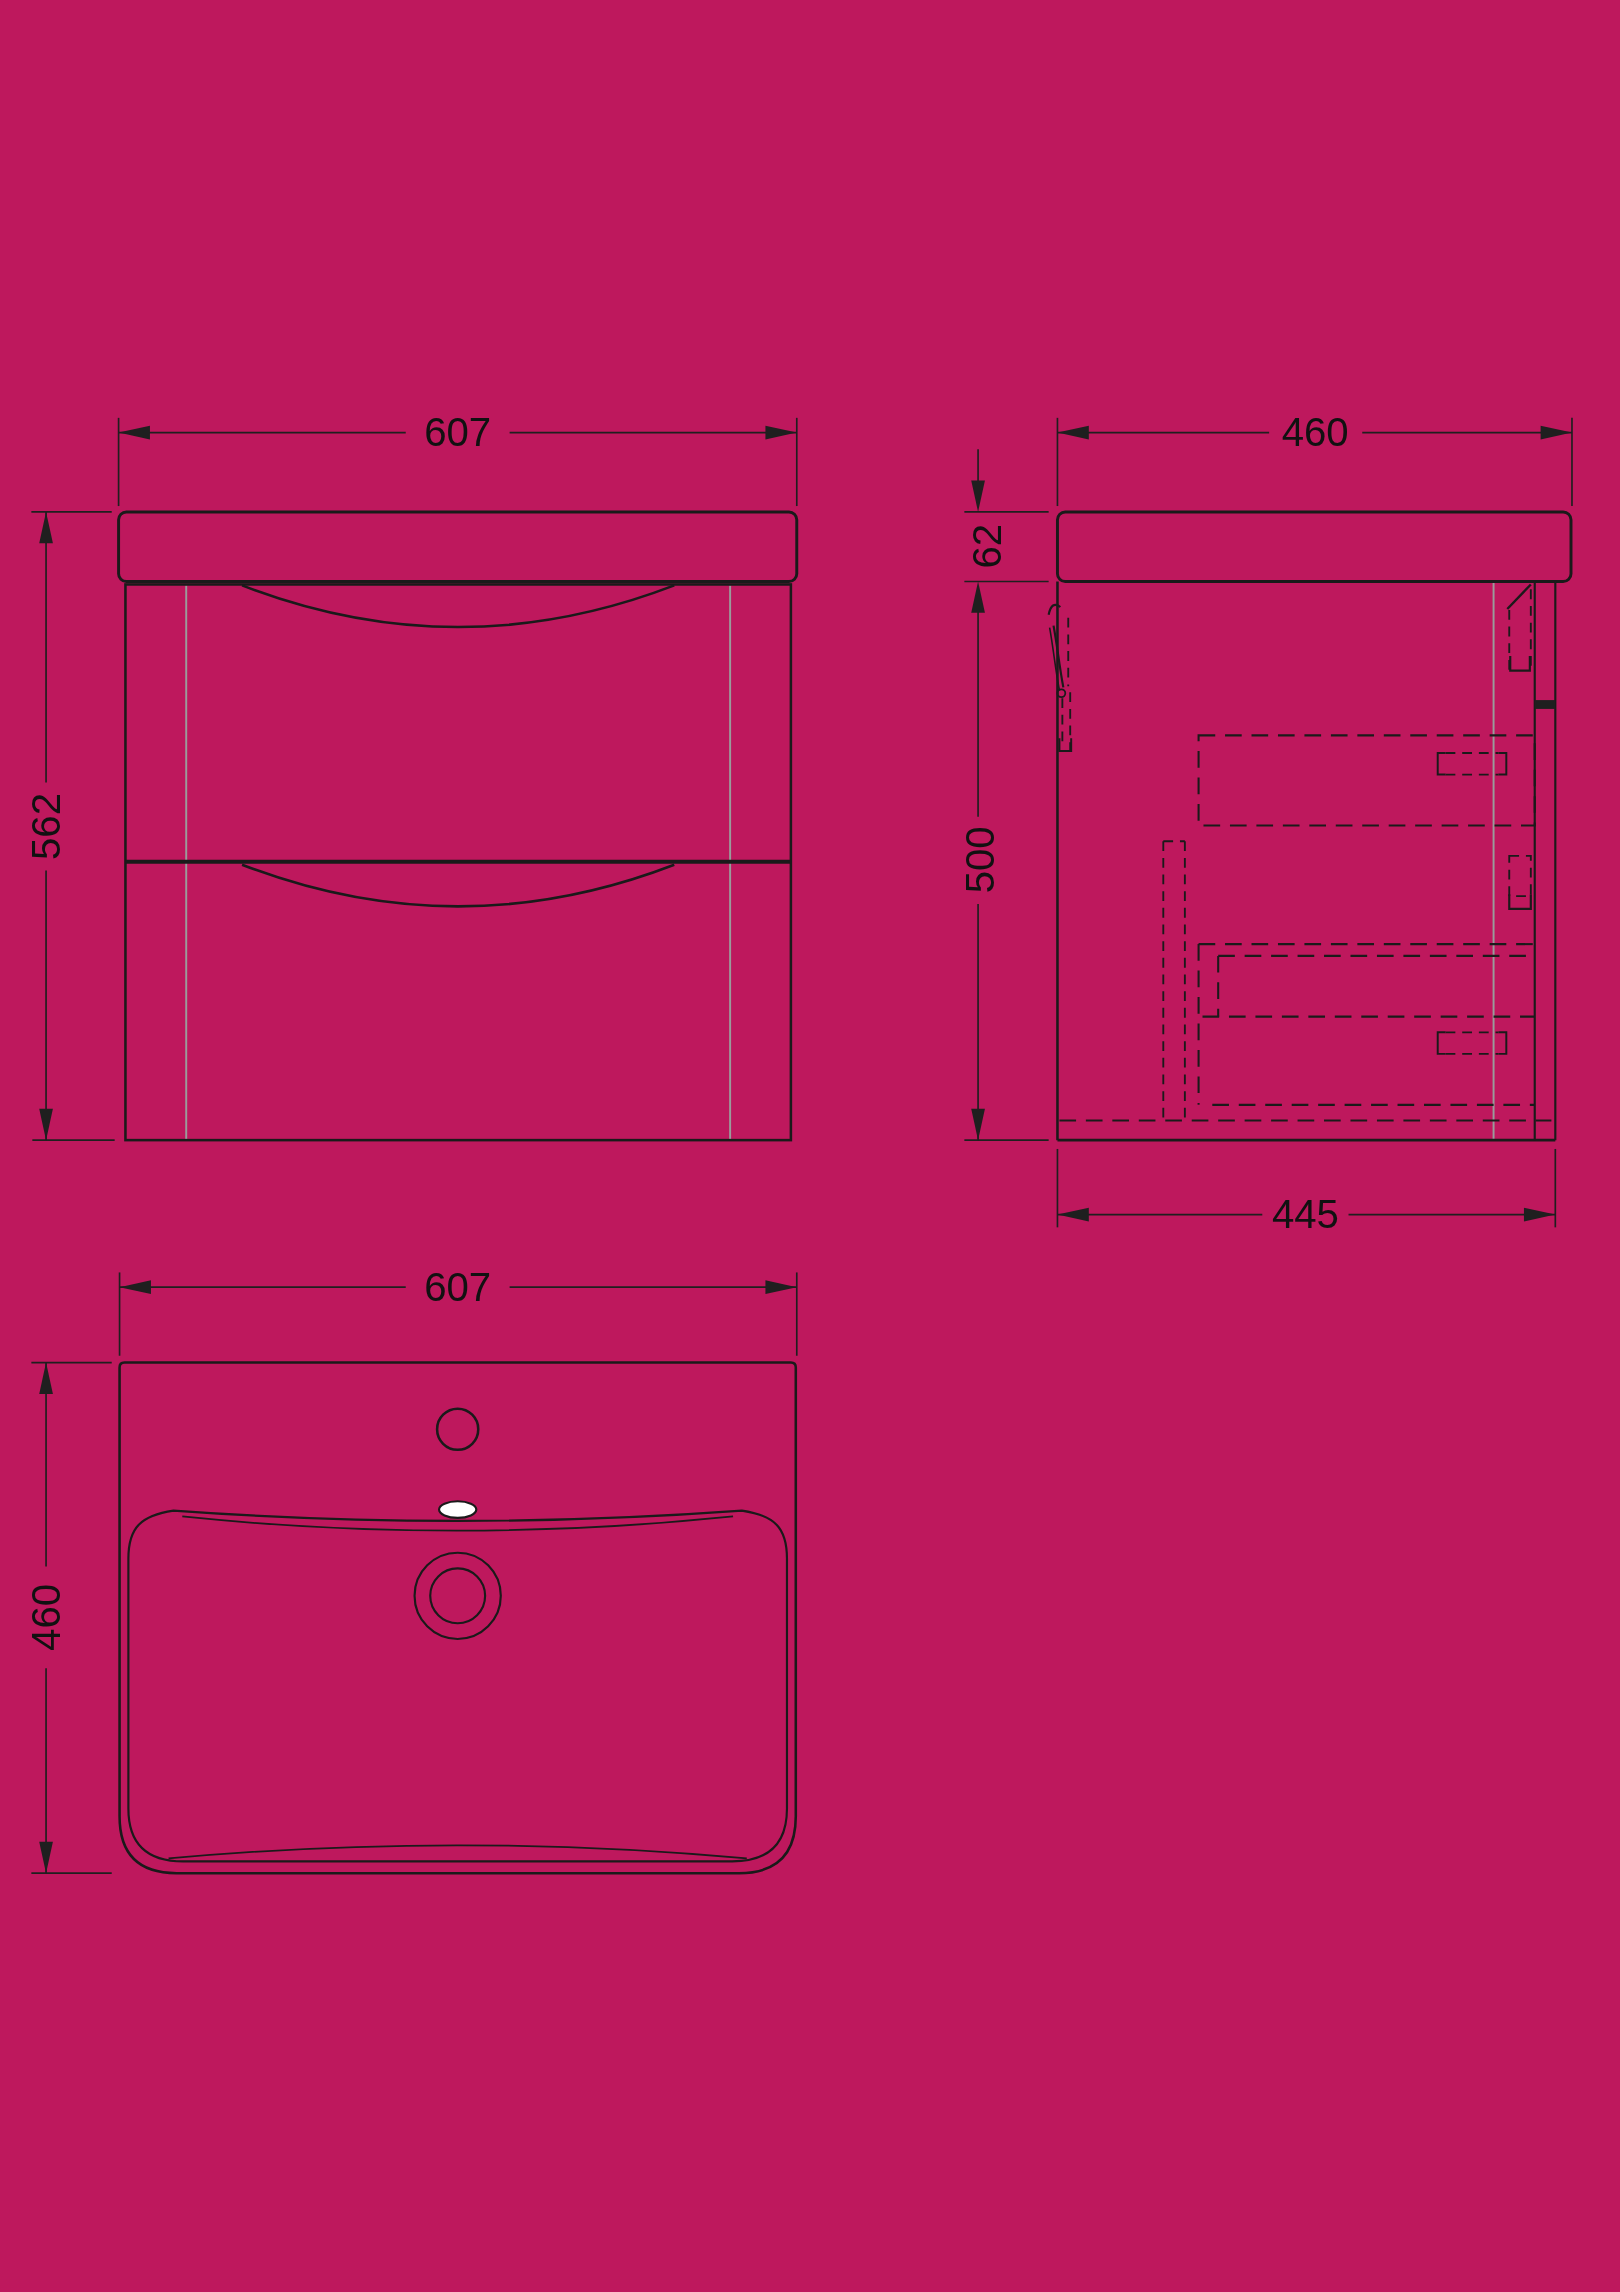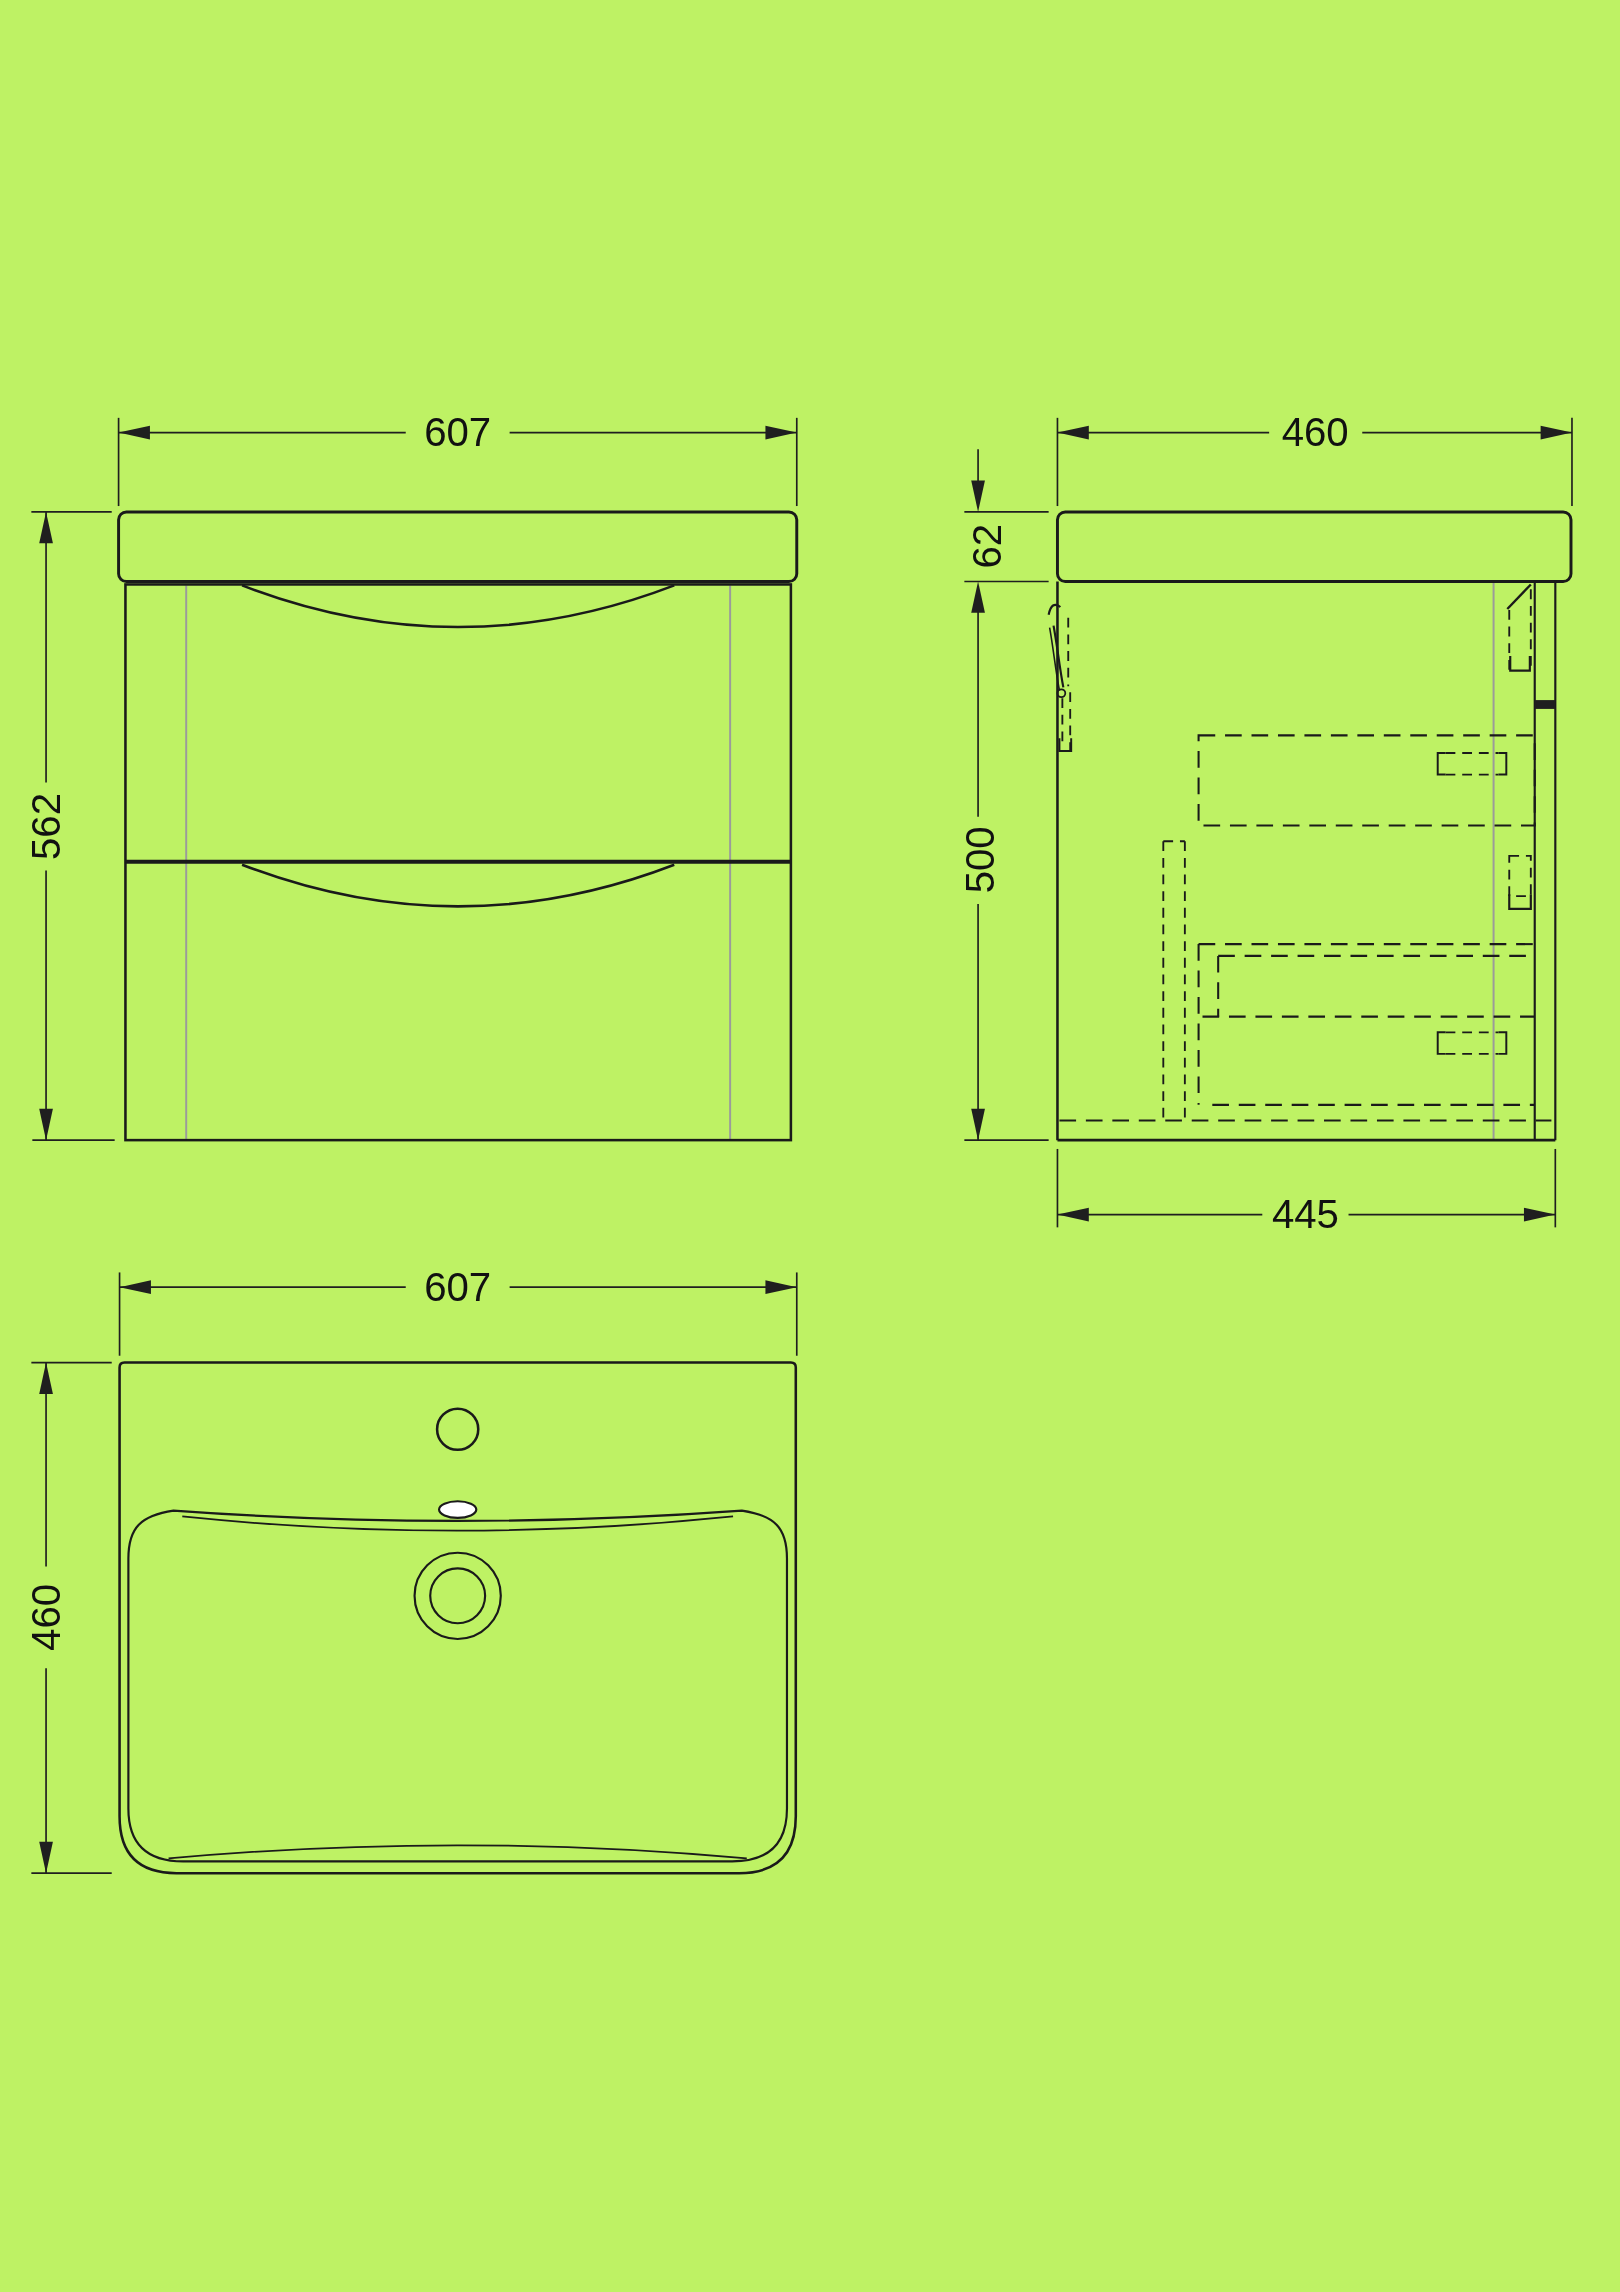--- a/index.html
+++ b/index.html
@@ -1,16 +1,16 @@
 <!DOCTYPE html>
 <html><head>
 <meta charset="utf-8">
 <style>
   html,body{margin:0;padding:0;background:#ffffff;}
-  .canvas{position:relative;width:1620px;height:2293px;background:#bef264;overflow:hidden;}
+  .canvas{position:relative;width:1620px;height:2293px;background:#be185d;overflow:hidden;}
   svg{display:block;}
   text{font-family:"Liberation Sans","DejaVu Sans",sans-serif;font-size:41px;fill:#111111;}
   .outline{stroke:#1a1a1a;fill:none;}
   .dim{stroke:#1f1f1f;fill:none;stroke-width:1.7;}
   .arrow{fill:#1f1f1f;stroke:none;}
   .grayline{stroke:#9b9b9b;fill:none;stroke-width:2;}
   .hidden-l{stroke:#1a1a1a;fill:none;stroke-width:2.1;stroke-dasharray:17 10;}
   .hidden-s{stroke:#1a1a1a;fill:none;stroke-width:1.9;stroke-dasharray:10 7;}
 </style>
 </head>

